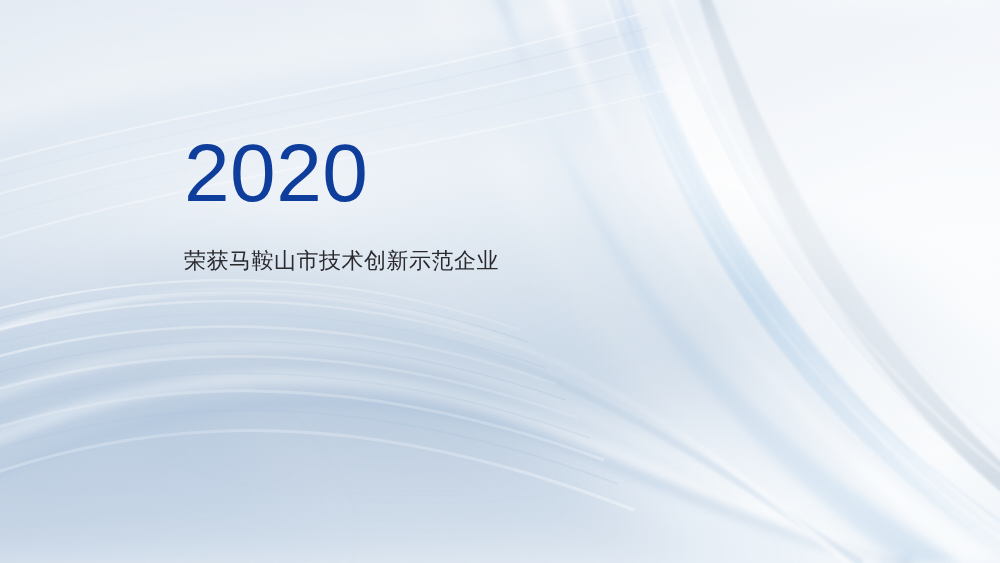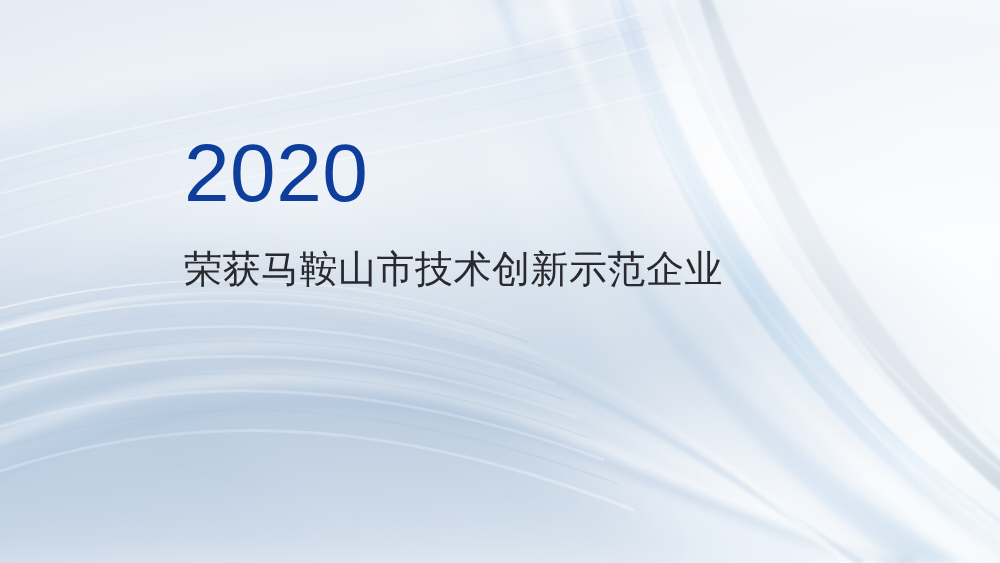--- a/index.html
+++ b/index.html
@@ -57,21 +57,21 @@
     line-height: 1;
     font-weight: 400;
     letter-spacing: 0.5px;
     color: #0e3d9c;
     margin: 0;
     white-space: nowrap;
   }
   .subtitle {
     margin: 0;
     margin-top: 34px;
-    font-size: 38px;
+    font-size: 22px;
     line-height: 1.15;
     font-weight: 400;
     letter-spacing: 0.5px;
     color: #2a2a2e;
     white-space: nowrap;
   }
 </style>
 </head>
 <body>
 

